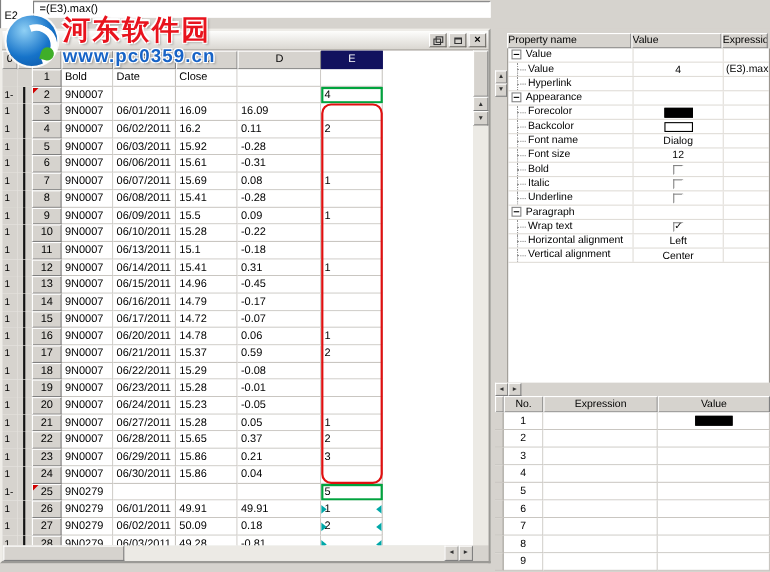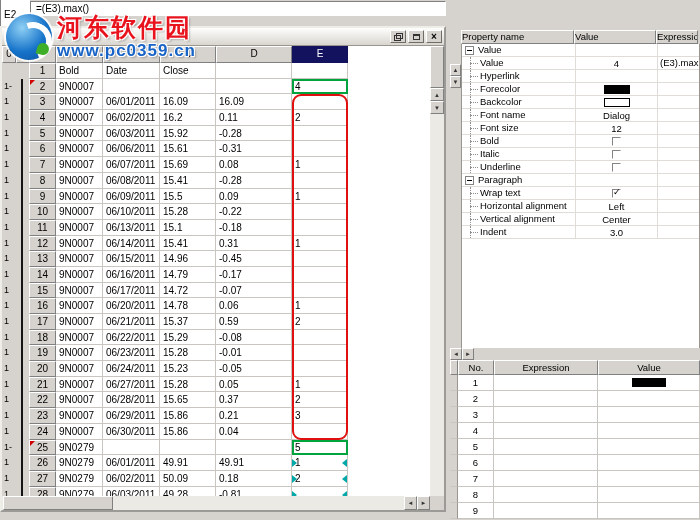--- a/index.html
+++ b/index.html
@@ -459,20 +459,25 @@
           <div class="pg-name child"><span>Value</span></div>
           <div class="pg-val">4</div>
           <div class="pg-expr">(E3).max()</div>
         </div>
         <div class="pg-row">
           <div class="pg-name child"><span>Hyperlink</span></div>
           <div class="pg-val"></div>
           <div class="pg-expr"></div>
         </div>
         <div class="pg-row">
+          <div class="pg-name group"><div class="expander"></div><span>Appearance</span></div>
+          <div class="pg-val"></div>
+          <div class="pg-expr"></div>
+        </div>
+        <div class="pg-row">
           <div class="pg-name child"><span>Forecolor</span></div>
           <div class="pg-val">
             <div class="swatch" style="background: rgb(0, 0, 0);"></div>
           </div>
           <div class="pg-expr"></div>
         </div>
         <div class="pg-row">
           <div class="pg-name child"><span>Backcolor</span></div>
           <div class="pg-val">
             <div class="swatch" style="background: rgb(255, 255, 255);"></div>
@@ -523,25 +528,20 @@
           <div class="pg-expr"></div>
         </div>
         <div class="pg-row">
           <div class="pg-name child"><span>Horizontal alignment</span></div>
           <div class="pg-val">Left</div>
           <div class="pg-expr"></div>
         </div>
         <div class="pg-row">
           <div class="pg-name child"><span>Vertical alignment</span></div>
           <div class="pg-val">Center</div>
-          <div class="pg-expr"></div>
-        </div>
-        <div class="pg-row">
-          <div class="pg-name child"><span>Indent</span></div>
-          <div class="pg-val">3.0</div>
           <div class="pg-expr"></div>
         </div>
       </div>
     <div id="pg-hscroll">
       <div class="pgh-btn left"></div>
       <div class="pgh-btn right"></div>
     </div>
     <div id="watch-header">
         <div class="whd w-gut"></div>
         <div class="whd w-no">No.</div>

